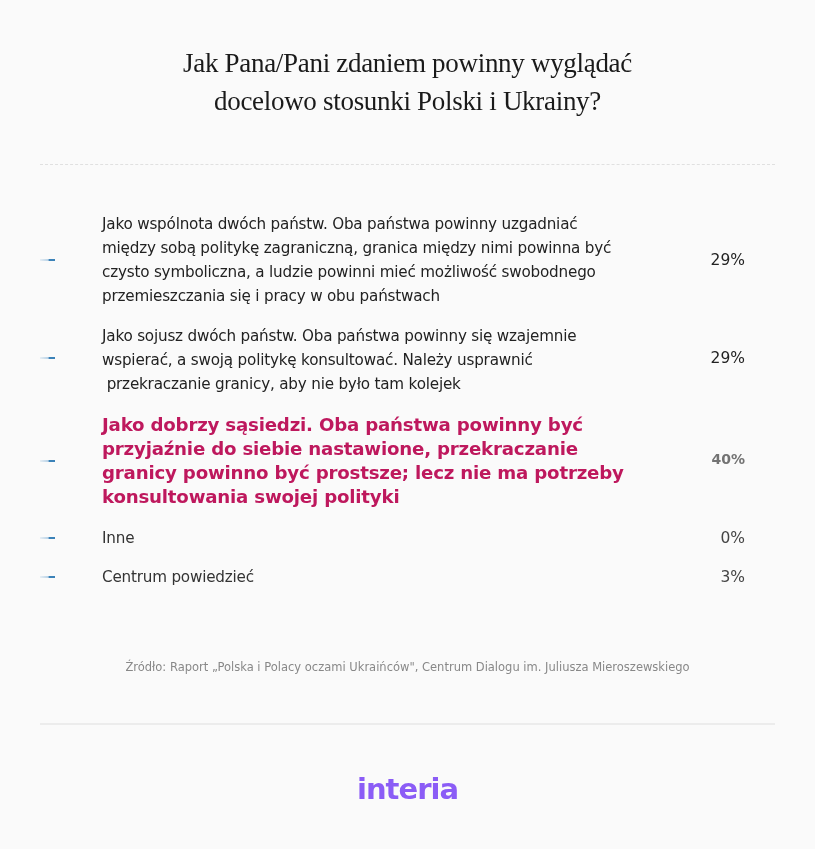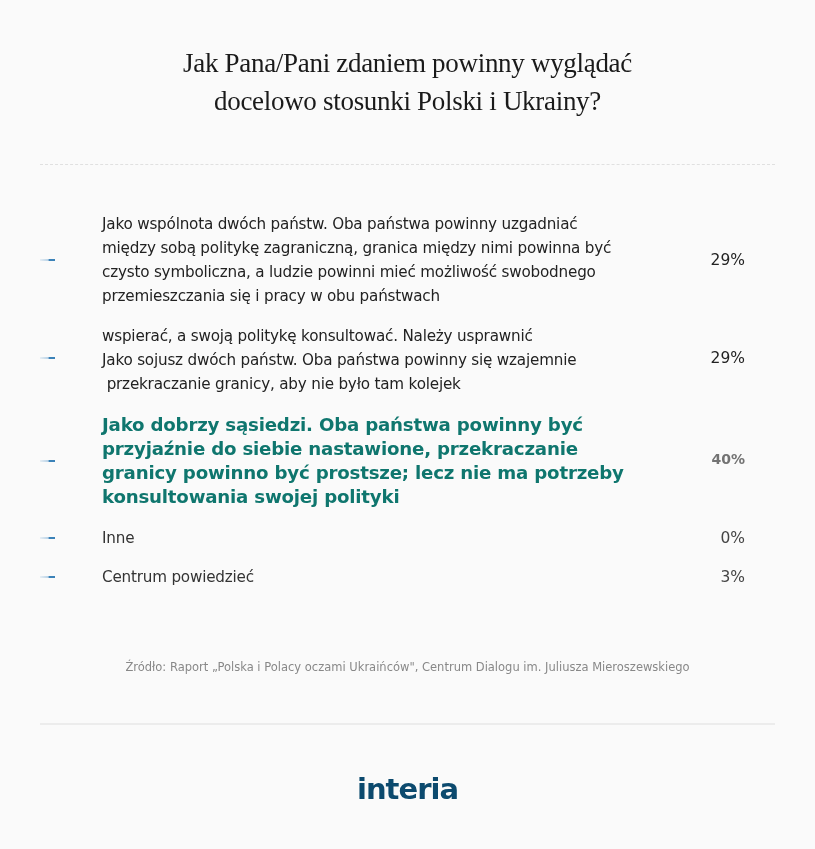--- a/index.html
+++ b/index.html
@@ -20,41 +20,41 @@
     .marker {
       position: absolute; left: 40px; width: 15px; height: 2px;
       background: linear-gradient(to right, rgba(120,170,210,0.15), rgba(120,170,210,0.5) 55%, #3b82b8 60%, #3b82b8 100%);
     }
     .label {
       position: absolute; left: 102px; width: 560px;
       font-family: "DejaVu Sans", sans-serif; font-size: 15.2px; line-height: 24px;
       color: #222; letter-spacing: -0.2px;
     }
     .label.bold {
-      font-weight: bold; color: #0f766e; font-size: 18.2px; line-height: 24px; width: 540px;
+      font-weight: bold; color: #be185d; font-size: 18.2px; line-height: 24px; width: 540px;
     }
     .label.light { color: #333; font-weight: normal; }
     .value {
       position: absolute; right: 70px; text-align: center;
       font-family: "DejaVu Sans", sans-serif; font-size: 15.5px; color: #222;
     }
     .value.bold { font-weight: bold; color: #737373; font-size: 14px; }
     .value.light { color: #444; }
 
     .source {
       position: absolute; left: 0; top: 660px; width: 815px; text-align: center;
       font-family: "DejaVu Sans", sans-serif; font-size: 11.5px; color: #888;
     }
     .sep-solid {
       position: absolute; left: 40px; top: 723px; width: 735px; height: 2px; background: #ececec;
     }
     .logo {
       position: absolute; left: 0; top: 772px; width: 815px; text-align: center;
       font-family: "DejaVu Sans", sans-serif; font-weight: bold; font-size: 29px;
-      color: #0c4a6e; letter-spacing: -1px;
+      color: #8b5cf6; letter-spacing: -1px;
     }
   </style>
 </head>
 <body>
 
 <div class="title">
   <div>Jak Pana/Pani zdaniem powinny wyglądać</div>
   <div>docelowo stosunki Polski i Ukrainy?</div>
 </div>
 
@@ -69,22 +69,22 @@
       <div>między sobą politykę zagraniczną, granica między nimi powinna być</div>
       <div>czysto symboliczna, a ludzie powinni mieć możliwość swobodnego</div>
       <div>przemieszczania się i pracy w obu państwach</div>
     </div>
     <div class="value" style="top:41px;">29%</div>
   </div>
 
   <div class="row" style="top:114px;height:75px;">
     <div class="marker" style="top:33px;"></div>
     <div class="label" style="top:0px;">
+      <div>Jako sojusz dwóch państw. Oba państwa powinny się wzajemnie</div>
       <div>wspierać, a swoją politykę konsultować. Należy usprawnić</div>
-      <div>Jako sojusz dwóch państw. Oba państwa powinny się wzajemnie</div>
       <div style="white-space:pre;"> przekraczanie granicy, aby nie było tam kolejek</div>
     </div>
     <div class="value" style="top:25px;">29%</div>
   </div>
 
   <div class="row" style="top:203px;height:100px;">
     <div class="marker" style="top:47px;"></div>
     <div class="label bold" style="top:0px;">
       <div>Jako dobrzy sąsiedzi. Oba państwa powinny być</div>
       <div>przyjaźnie do siebie nastawione, przekraczanie</div>

